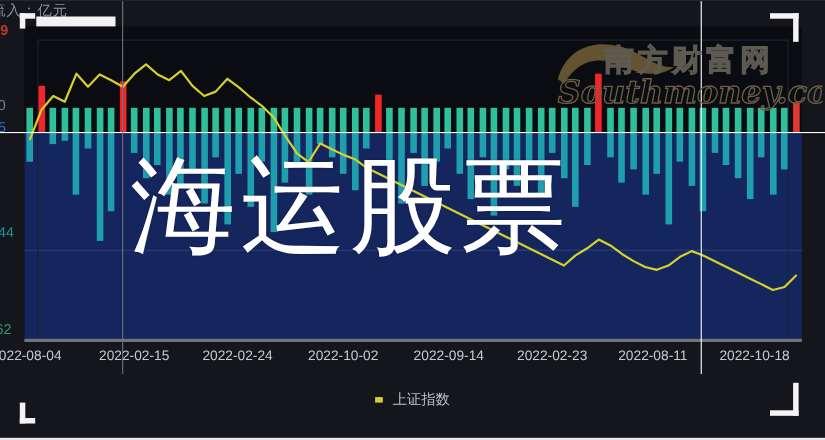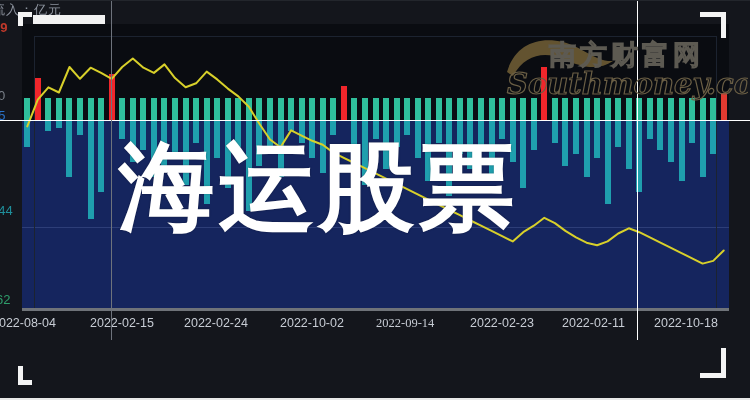--- a/index.html
+++ b/index.html
@@ -83,21 +83,21 @@
   }
   .lg-item{display:flex;align-items:center;gap:9px;}
   .lg-mk{display:flex;gap:2px;}
   .lg-mk i{display:block;width:7px;height:5px;}
   .lg-txt{font-size:13px;color:#b9c0ca;}
 
   
   .title{
     position:absolute;left:0;top:139px;width:637px;text-align:center;
     font-family:"DejaVu Sans","Liberation Sans",sans-serif;
-    font-size:96px;font-weight:bold;color:#ffffff;
+    font-size:96px;font-weight:normal;color:#ffffff;
     letter-spacing:4px;line-height:1;z-index:8;
     text-shadow:0 0 2px rgba(0,0,0,.35);
   }
 
   
   .wm{position:absolute;left:505px;top:28px;width:243px;height:76px;z-index:7;}
 
   
   .fc{position:absolute;background:#f4f4f4;z-index:9;}
 
@@ -266,27 +266,33 @@
 
   <div class="cross-h"></div>
   <div class="cross-v g" style="left:111px;height:340px;"></div>
   <div class="cross-v w" style="left:637px;height:340px;"></div>
 
   <div id="xlabels">
       <div class="xlab" style="left: -8px;">2022-08-04</div>
       <div class="xlab" style="left: 90px;">2022-02-15</div>
       <div class="xlab" style="left: 184px;">2022-02-24</div>
       <div class="xlab" style="left: 280px;">2022-10-02</div>
-      <div class="xlab" style="left: 376px; font-family: Liberation Serif, serif;">2022-09-14</div>
+      <div class="xlab" style="left: 376px;">2022-09-14</div>
       <div class="xlab" style="left: 470px;">2022-02-23</div>
-      <div class="xlab" style="left: 562px;">2022-02-11</div>
+      <div class="xlab" style="left: 562px;">2022-08-11</div>
       <div class="xlab" style="left: 654px;">2022-10-18</div>
     </div>
 
   <div class="legend" id="legend">
+      <div class="lg-item">
+        <span class="lg-mk">
+          <i style="background: rgb(216, 208, 42);"></i>
+        </span>
+        <span class="lg-txt">上证指数</span>
+      </div>
     </div>
 
   <div class="title">海运股票</div>
 
   <svg class="wm" viewBox="0 0 243 76">
     <path d="M2,44 C10,16 34,8 58,14 C78,19 90,34 108,33 C92,44 74,38 58,31 C40,23 20,26 8,48 Z" fill="#6b5a33" opacity=".92"></path>
     <text x="44" y="36" font-family="'DejaVu Sans','Liberation Sans',sans-serif" font-size="27" font-weight="bold" fill="none" stroke="#5d5a52" stroke-width="1.1" letter-spacing="4">南方财富网</text>
     <text x="2" y="66" font-family="'DejaVu Serif','Liberation Serif',serif" font-size="29" font-style="italic" font-weight="bold" fill="none" stroke="#6b5f45" stroke-width="1.2">Southmoney.com</text>
   </svg>
 

